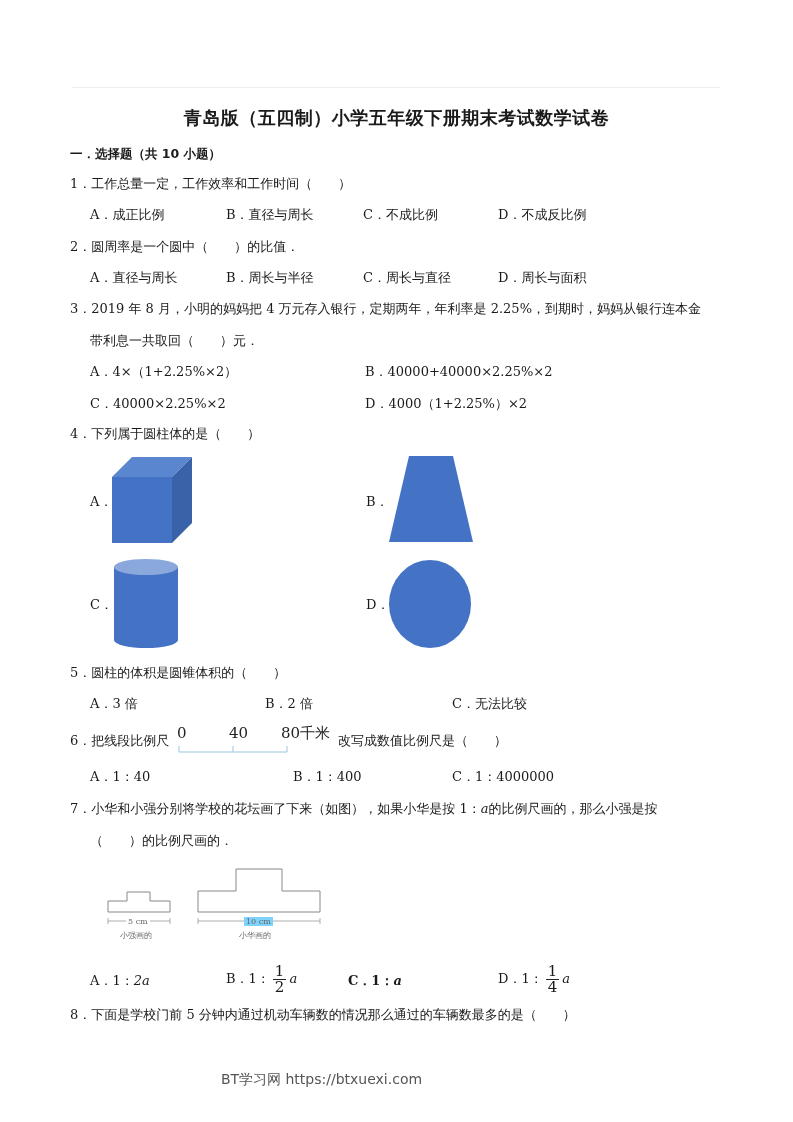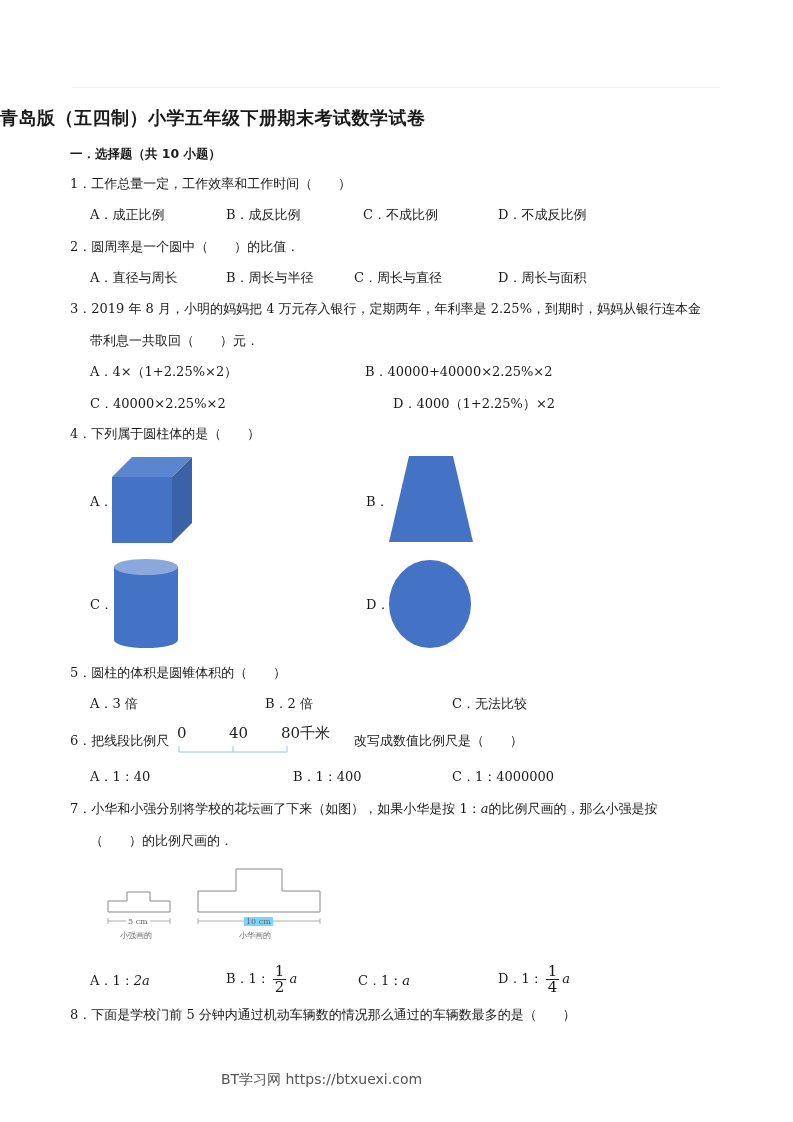--- a/index.html
+++ b/index.html
@@ -7,21 +7,21 @@
       width: 793px; height: 1122px; position: relative; overflow: hidden;
       font-family: "DejaVu Serif", "Liberation Serif", serif;
       color: #1a1a1a;
     }
     .top-rule {
       position: absolute; left: 72px; top: 87px; width: 648px; height: 1px;
       background: #eeeeee;
     }
     .title {
       position: absolute; left: 0; width: 793px; top: 106px;
-      text-align: left; font-size: 18px; font-weight: bold;
+      text-align: center; font-size: 18px; font-weight: bold;
       font-family: "DejaVu Sans", "Liberation Sans", sans-serif;
       letter-spacing: 0.5px;
     }
     .section {
       position: absolute; left: 70px; top: 146px;
       font-size: 12.5px; font-weight: bold;
       font-family: "DejaVu Sans", "Liberation Sans", sans-serif;
       text-align: right;
     }
     .line {
@@ -46,36 +46,36 @@
 </head>
 <body>
 
 <div class="top-rule"></div>
 
 <div class="title">青岛版（五四制）小学五年级下册期末考试数学试卷</div>
 <div class="section">一．选择题（共 10 小题）</div>
 
 <div class="line" style="left:70px; top:176px;text-align:center;">1．工作总量一定，工作效率和工作时间（　　）</div>
 <div class="opt" style="left:90px; top:207px;">A．成正比例</div>
-<div class="opt" style="left:226px; top:207px;">B．成反比例</div>
+<div class="opt" style="left:226px; top:207px;">B．直径与周长</div>
 <div class="opt" style="left:363px; top:207px;">C．不成比例</div>
 <div class="opt" style="left:498px; top:207px;">D．不成反比例</div>
 
 <div class="line" style="left:70px; top:239px;">2．圆周率是一个圆中（　　）的比值．</div>
 <div class="opt" style="left:90px; top:270px;">A．直径与周长</div>
 <div class="opt" style="left:226px; top:270px;">B．周长与半径</div>
-<div class="opt" style="left:354px; top:270px;">C．周长与直径</div>
+<div class="opt" style="left:363px; top:270px;">C．周长与直径</div>
 <div class="opt" style="left:498px; top:270px;">D．周长与面积</div>
 
 <div class="line" style="left:70px; top:301px;">3．2019 年 8 月，小明的妈妈把 4 万元存入银行，定期两年，年利率是 2.25%，到期时，妈妈从银行连本金</div>
 <div class="line" style="left:90px; top:333px;">带利息一共取回（　　）元．</div>
 <div class="opt" style="left:90px; top:364px;">A．4×（1+2.25%×2）</div>
 <div class="opt" style="left:365px; top:364px;">B．40000+40000×2.25%×2</div>
 <div class="opt" style="left:90px; top:396px;">C．40000×2.25%×2</div>
-<div class="opt" style="left:365px; top:396px;margin-left:28px;">D．4000（1+2.25%）×2</div>
+<div class="opt" style="left:365px; top:396px;">D．4000（1+2.25%）×2</div>
 
 <div class="line" style="left:70px; top:426px;">4．下列属于圆柱体的是（　　）</div>
 
 <div class="opt" style="left:90px; top:494px;">A．</div>
 <svg class="shape" style="left:112px; top:457px;" width="82" height="86" viewBox="0 0 82 86">
   <polygon points="0,20 20,0 80,0 60,20" fill="#5a86cf"></polygon>
   <polygon points="60,20 80,0 80,66 60,86" fill="#3a62a8"></polygon>
   <rect x="0" y="20" width="60" height="66" fill="#4472c4"></rect>
 </svg>
 
@@ -105,21 +105,21 @@
   <span class="scale-text" style="position:absolute; left:0; top:0;">0</span>
   <span class="scale-text" style="position:absolute; left:52px; top:0;">40</span>
   <span class="scale-text" style="position:absolute; left:104px; top:0;">80千米</span>
   <svg style="position:absolute; left:0; top:18px;" width="112" height="12" viewBox="0 0 112 12">
     <line x1="2" y1="10" x2="110" y2="10" stroke="#9cc6e0" stroke-width="1.2"></line>
     <line x1="2" y1="4" x2="2" y2="10" stroke="#9cc6e0" stroke-width="1"></line>
     <line x1="56" y1="4" x2="56" y2="10" stroke="#9cc6e0" stroke-width="1"></line>
     <line x1="110" y1="4" x2="110" y2="10" stroke="#9cc6e0" stroke-width="1"></line>
   </svg>
 </div>
-<div class="line" style="left:354px; top:733px;">改写成数值比例尺是（　　）</div>
+<div class="line" style="left:338px; top:733px;">改写成数值比例尺是（　　）</div>
 <div class="opt" style="left:90px; top:769px;text-align:right;">A．1：40</div>
 <div class="opt" style="left:265px; top:769px;margin-left:28px;">B．1：400</div>
 <div class="opt" style="left:452px; top:769px;">C．1：4000000</div>
 
 <div class="line" style="left:70px; top:801px;">
   <span>7．小华和小强分别将学校的花坛画了下来（如图），如果小华是按 1：</span><span class="it">a</span><span>的比例尺画的，那么小强是按</span>
 </div>
 <div class="line" style="left:90px; top:833px;">（　　）的比例尺画的．</div>
 
 <div class="shape" style="left:100px; top:868px; width:240px; height:82px;">
@@ -138,21 +138,21 @@
   <span style="position:absolute; left:144px; top:49px; font-size:8px; color:#666; background:#7dd3fc; padding:0 2px;">10 cm</span>
   <span style="position:absolute; left:139px; top:62px; font-size:8px; color:#666;">小华画的</span>
 </div>
 
 <div class="opt" style="left:90px; top:973px;">
   <span>A．1：</span><span class="it">2a</span>
 </div>
 <div class="opt" style="left:226px; top:964px;">
   <span>B．1：</span><span class="frac"><span class="num">1</span><span>2</span></span><span class="it">a</span>
 </div>
-<div class="opt" style="left:358px; top:973px;">
+<div class="opt" style="left:348px; top:973px;font-weight:bold;">
   <span>C．1：</span><span class="it">a</span>
 </div>
 <div class="opt" style="left:498px; top:964px;">
   <span>D．1：</span><span class="frac"><span class="num">1</span><span>4</span></span><span class="it">a</span>
 </div>
 
 <div class="line" style="left:70px; top:1007px;">8．下面是学校门前 5 分钟内通过机动车辆数的情况那么通过的车辆数最多的是（　　）</div>
 
 <div class="footer">BT学习网 https://btxuexi.com</div>
 

